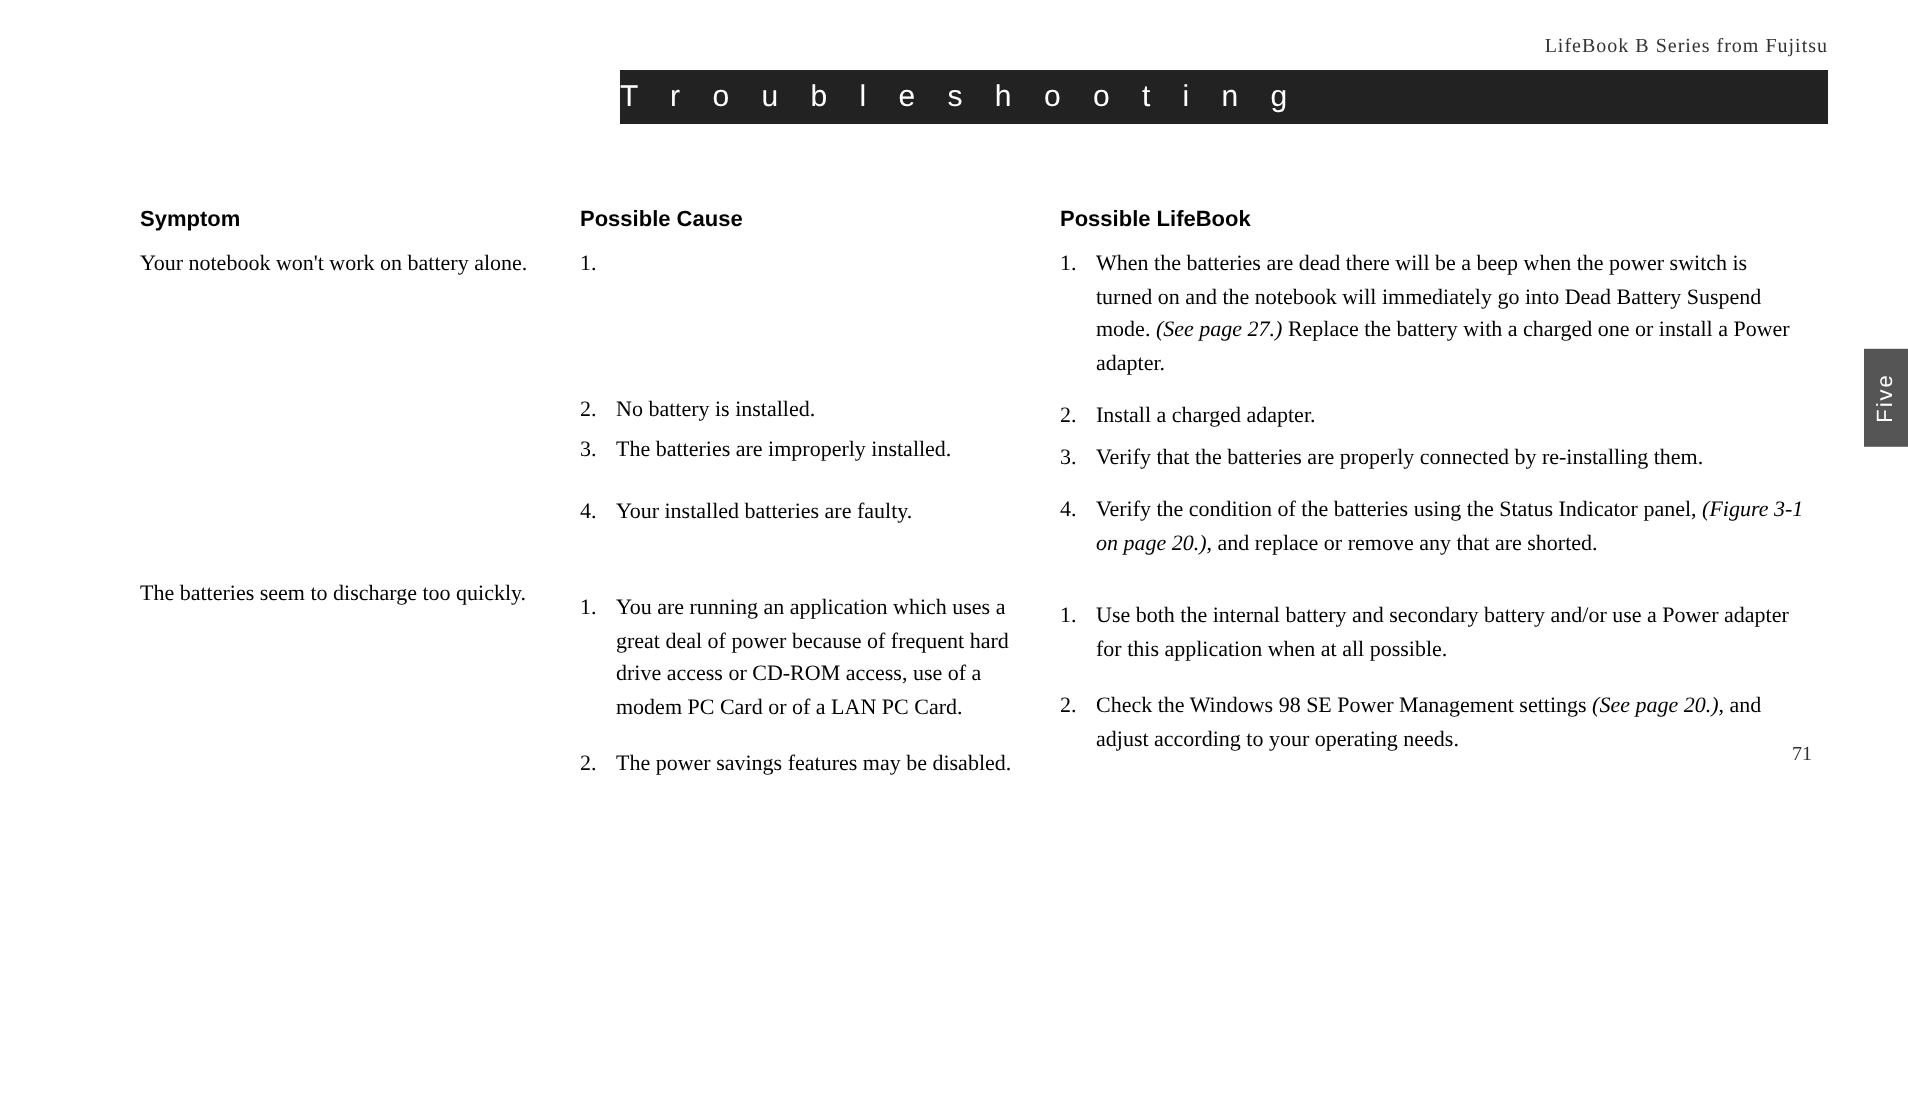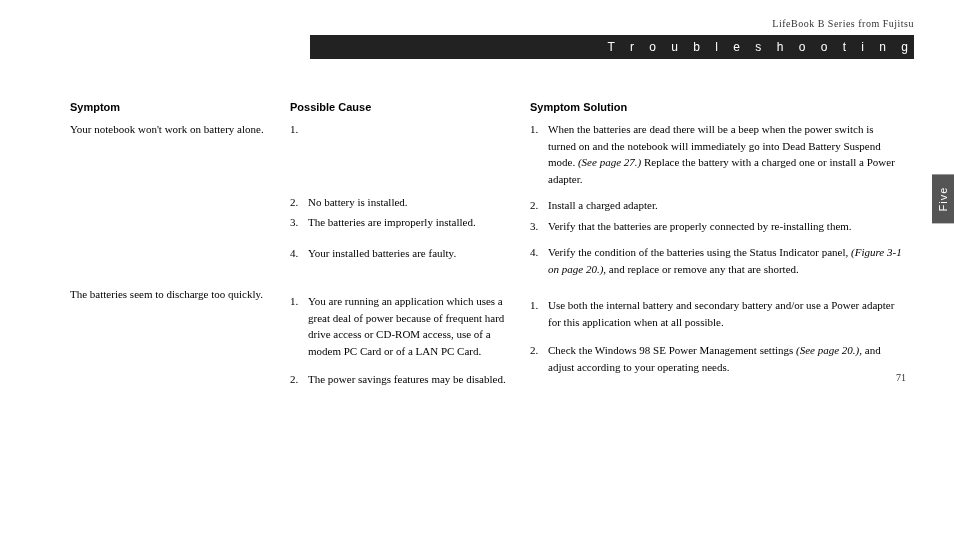--- a/index.html
+++ b/index.html
@@ -27,23 +27,23 @@
       padding-top: 18px;
       padding-bottom: 6px;
       font-size: 10px;
       letter-spacing: 0.5px;
       color: #333;
     }
 
     .title-bar {
       background: #222;
       color: #fff;
-      text-align: right;
+      text-align: left;
       letter-spacing: 6px;
-      font-size: 12px;
+      font-size: 15px;
       padding: 5px 0;
       margin-left: 270px;
       margin-right: 0px;
       margin-bottom: 18px;
       font-family: Arial, sans-serif;
       font-weight: normal;
     }
 
     .content {
       display: flex;
@@ -198,21 +198,21 @@
 
       <div style="height: 8px;"></div>
 
       <div class="cause-item">
         <span class="cause-num">2.</span>
         <span>The power savings features may be disabled.</span>
       </div>
     </div>
 
     <div class="col-solution">
-      <div class="col-header">Symptom Solution</div>
+      <div class="col-header">Possible LifeBook</div>
 
       <div class="solution-item">
         <span class="solution-num">1.</span>
         <span>When the batteries are dead there will be a beep when the power switch is turned on and the notebook will immediately go into Dead Battery Suspend mode. <span class="italic">(See page 27.)</span> Replace the battery with a charged one or install a Power adapter.</span>
       </div>
 
       <div style="height: 6px;"></div>
 
       <div class="solution-item">
         <span class="solution-num">2.</span>

